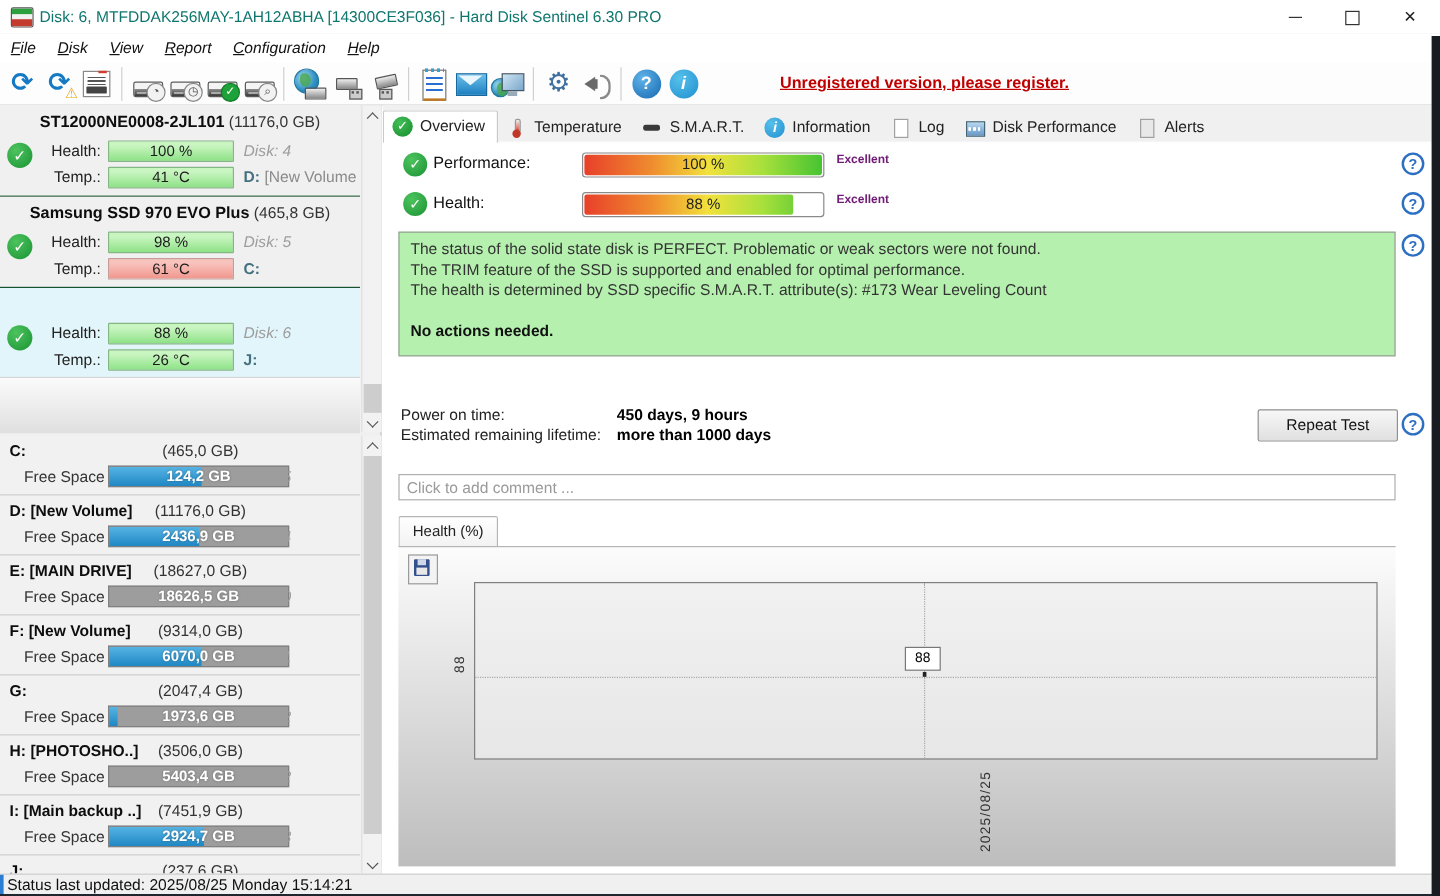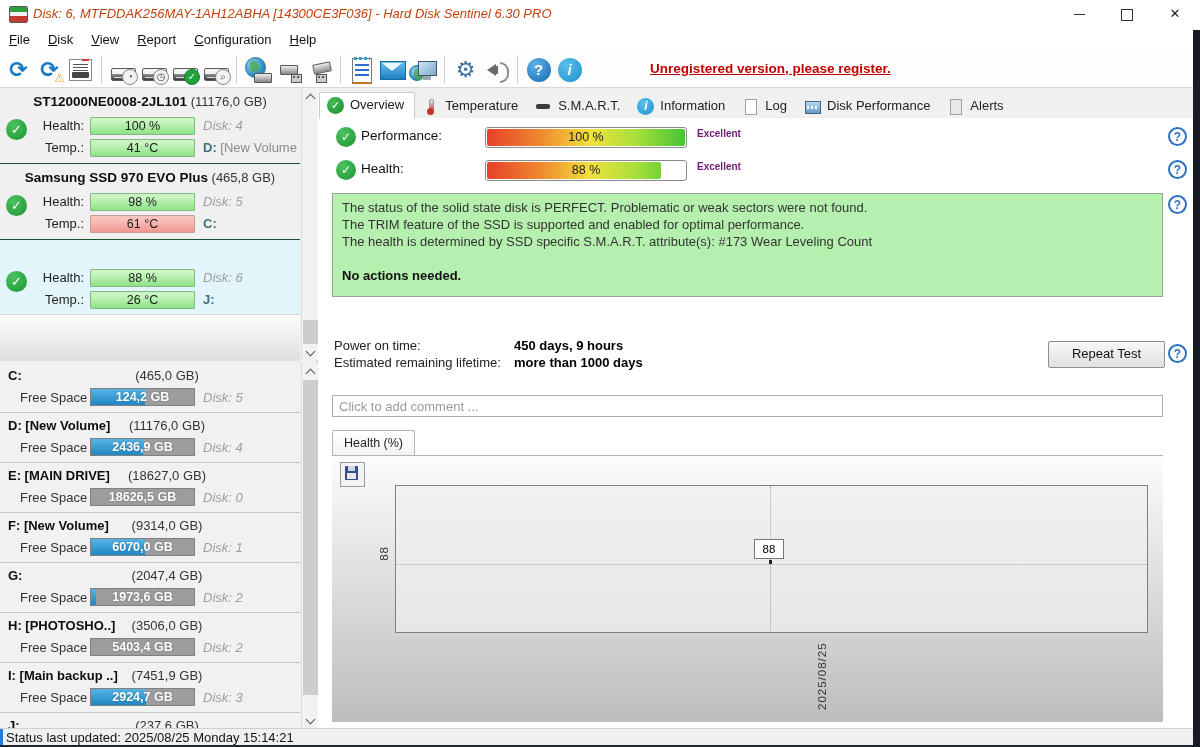--- a/index.html
+++ b/index.html
@@ -5,27 +5,27 @@
   html,body{margin:0;padding:0;}
   body{width:1200px;height:747px;position:relative;overflow:hidden;
        font-family:"Liberation Sans","DejaVu Sans",sans-serif;font-size:13px;color:#1a1a1a;background:#fff;}
   
   #titlebar{position:absolute;left:0;top:0;width:1200px;height:28px;background:#fff;border-bottom:1px solid #e9e9e9;}
   #app-icon{position:absolute;left:9px;top:6px;width:17px;height:15px;border:1px solid #555;border-radius:2px;overflow:hidden;}
   #app-icon i{display:block;height:5px;}
   #app-icon i:nth-child(1){background:#2ca03c;}
   #app-icon i:nth-child(2){background:#f2f2f2;height:4px;}
   #app-icon i:nth-child(3){background:#c43a2e;height:6px;}
-  #title-text{position:absolute;left:33px;top:0;line-height:28px;font-size:13px;color:#c2410c;white-space:nowrap;font-style:italic;}
+  #title-text{position:absolute;left:33px;top:0;line-height:28px;font-size:13px;color:#0f766e;white-space:nowrap;}
   .wbtn{position:absolute;top:0;width:46px;height:28px;text-align:center;line-height:28px;color:#222;}
   #btn-min{left:1056px;}#btn-max{left:1104px;}#btn-close{left:1152px;font-size:13px;}
   #btn-min i{display:inline-block;width:11px;height:1px;background:#333;vertical-align:middle;}
   #btn-max i{display:inline-block;width:10px;height:10px;border:1px solid #333;vertical-align:middle;}
   
-  #menubar{position:absolute;left:0;top:28px;width:1200px;height:24px;background:#fff;}
+  #menubar{position:absolute;left:0;top:28px;width:1200px;height:24px;background:#fff;font-style:italic;}
   .menu-item{display:inline-block;padding:0 9px;line-height:24px;color:#111;}
   .menu-item u{text-decoration:underline;}
   
   #toolbar{position:absolute;left:0;top:52px;width:1200px;height:36px;background:#fdfdfd;border-bottom:1px solid #d8d8d8;
            display:flex;align-items:center;padding-left:3px;box-sizing:border-box;}
   .tsep{width:1px;height:28px;background:#d0d0d0;margin:0 5px;}
   .tbi{width:31px;height:30px;position:relative;display:inline-block;text-align:center;}
   .tbi .g{font-family:"DejaVu Sans",sans-serif;font-size:22px;line-height:30px;}
   .tbi[data-name="refresh-icon"] .g,.tbi[data-name="refresh-error-icon"] .g{color:#1679c4;font-weight:bold;}
   .tbi .warn{position:absolute;right:0px;bottom:1px;font-size:12px;color:#e6a817;line-height:12px;}
@@ -83,21 +83,21 @@
   .diskno{font-style:italic;color:#9d9d9d;}
   .drvlet{font-weight:bold;color:#44707f;}
   .drvsuf{color:#8a8a8a;}
   .list-tail{position:absolute;left:0;top:225px;width:300px;height:47px;background:linear-gradient(#fbfbfb,#dfdfdf);border-top:1px solid #d6d6d6;}
   
   #part-list{position:absolute;left:0;top:275px;width:300px;height:365px;overflow:hidden;background:#f1f1f1;}
   .part-row{position:relative;height:49px;border-bottom:1px solid #c6c6c6;background:#f1f1f1;}
   .part-row .ph{position:absolute;top:5px;left:8px;font-weight:bold;color:#0d0d0d;white-space:nowrap;}
   .part-row .psize{position:absolute;top:5px;left:112px;width:110px;text-align:center;color:#333;font-weight:normal;}
   .part-row .fs{position:absolute;top:27px;left:20px;color:#333;}
-  .fbar{position:absolute;top:25px;left:90px;width:103px;height:16px;border:1px solid #808080;background:#9d9d9d;overflow:hidden;}
+  .fbar{position:absolute;top:25px;left:90px;width:103px;height:16px;border:1px solid #808080;background:#9d9d9d;overflow:hidden;padding-left:46px;}
   .fbar .bfill{position:absolute;left:0;top:0;bottom:0;background:linear-gradient(#57b4e4,#1f87c4);}
   .fbar .btxt{position:absolute;inset:0;text-align:center;color:#fff;font-weight:bold;font-size:12.5px;line-height:16px;text-shadow:0 0 2px rgba(0,0,0,.35);}
   .part-row .pdisk{position:absolute;top:27px;left:203px;font-style:italic;color:#9d9d9d;}
   
   .vscroll{position:absolute;width:17px;background:#f2f2f2;border-left:1px solid #dedede;box-sizing:border-box;}
   #scroll-disks{left:301px;top:0;height:272px;}
   #scroll-parts{left:301px;top:275px;height:365px;}
   .sarr{position:absolute;left:0;width:17px;height:16px;}
   .sarr i{position:absolute;left:5px;top:6px;width:6px;height:6px;border-left:1.6px solid #555;border-bottom:1.6px solid #555;}
   .sarr.up i{transform:rotate(135deg);top:7px;}

